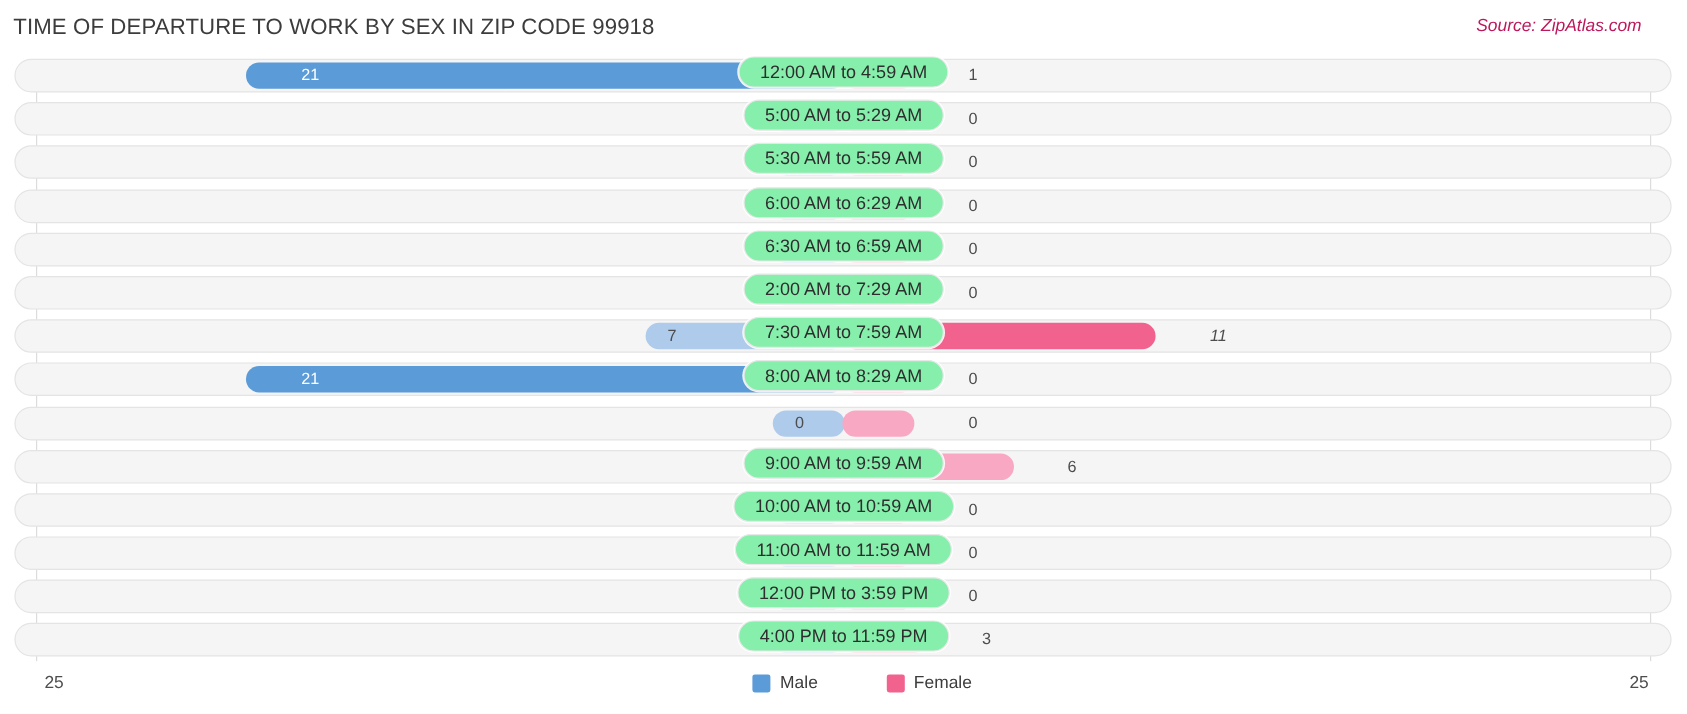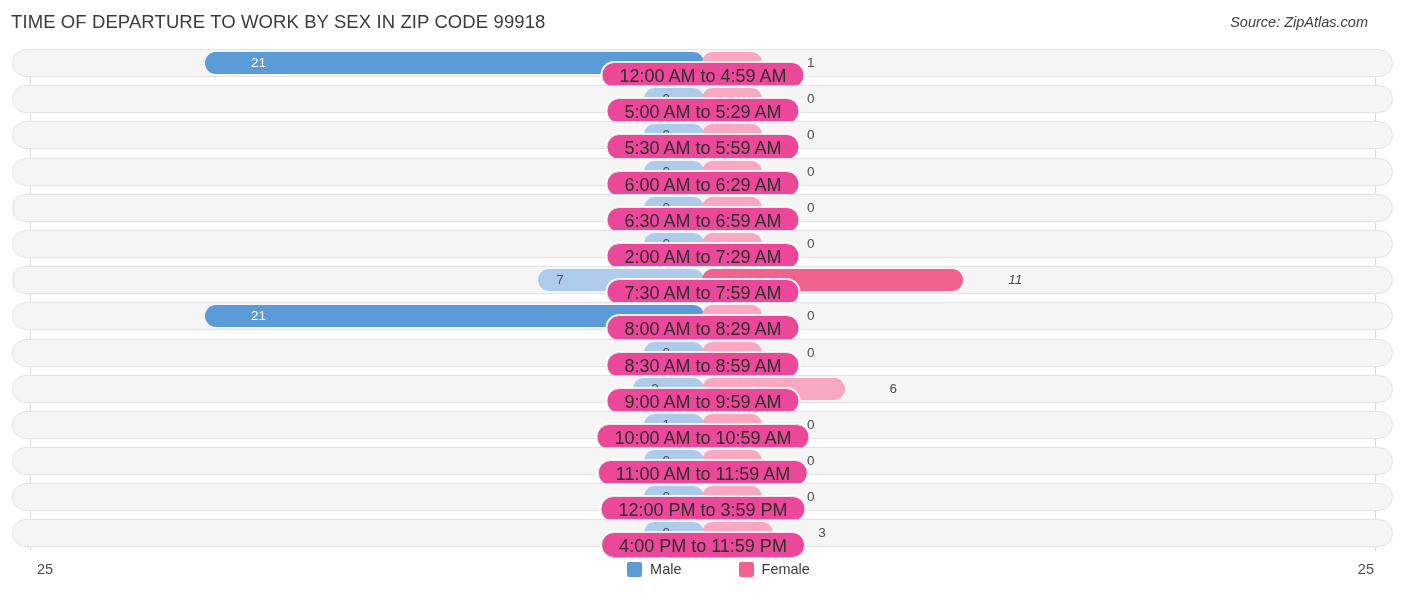--- a/index.html
+++ b/index.html
@@ -33,21 +33,21 @@
     letter-spacing: 0.1px;
     color: #3c3c3c;
     white-space: nowrap;
   }
   .source-note {
     position: absolute;
     right: 12px;
     top: 14px;
     font-size: 14.5px;
     font-style: italic;
-    color: #404040;
+    color: #be185d;
     white-space: nowrap;
   }
 
   
   .plot {
     position: absolute;
     left: 0;
     top: 46px;
     width: 1406px;
     height: 507px;
@@ -118,30 +118,30 @@
   .val.male-out   { text-align: right; }
   .val.female-out { text-align: left; }
   .val.inside {
     color: #ffffff;
     font-size: 13.5px;
   }
 
   
   .cat-pill {
     position: absolute;
-    top: 16px;
+    top: 1px;
     height: 26px;
     line-height: 26px;
     left: 50%;
     transform: translateX(-50%);
-    background: #ec4899;
+    background: #86efac;
     border: 1px solid #e8e8e8;
     border-radius: 13px;
     padding: 0 17px;
-    font-size: 18px;
+    font-size: 15px;
     color: #2e2e2e;
     white-space: nowrap;
     text-align: center;
     box-shadow: 0 0 0 1px rgba(255,255,255,0.9);
   }
 
   
   .footer {
     position: absolute;
     left: 0;
@@ -279,21 +279,20 @@
           <div class="cat-pill">8:00 AM to 8:29 AM</div>
         </div>
         <div class="row">
           <div class="track"></div>
           <div class="bars">
             <div class="bar male" style="width: 60px; background: rgb(174, 203, 236);"></div>
             <div class="bar female" style="width: 60px; background: rgb(249, 168, 196);"></div>
             <div class="val male-out" style="left: 596px; width: 38px;">0</div>
             <div class="val female-out" style="left: 771px;">0</div>
           </div>
-          <div class="cat-pill">8:30 AM to 8:59 AM</div>
         </div>
         <div class="row">
           <div class="track"></div>
           <div class="bars">
             <div class="bar male" style="width: 71.28px; background: rgb(174, 203, 236);"></div>
             <div class="bar female" style="width: 142.56px; background: rgb(249, 168, 196);"></div>
             <div class="val male-out" style="left: 584.72px; width: 38px;">3</div>
             <div class="val female-out" style="left: 853.56px;">6</div>
           </div>
           <div class="cat-pill">9:00 AM to 9:59 AM</div>

